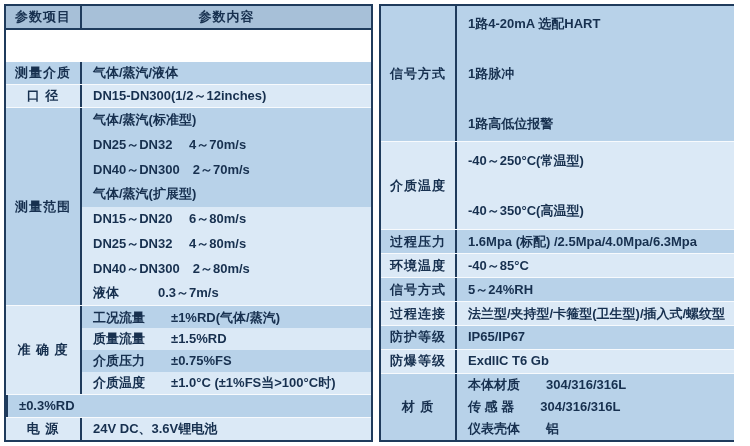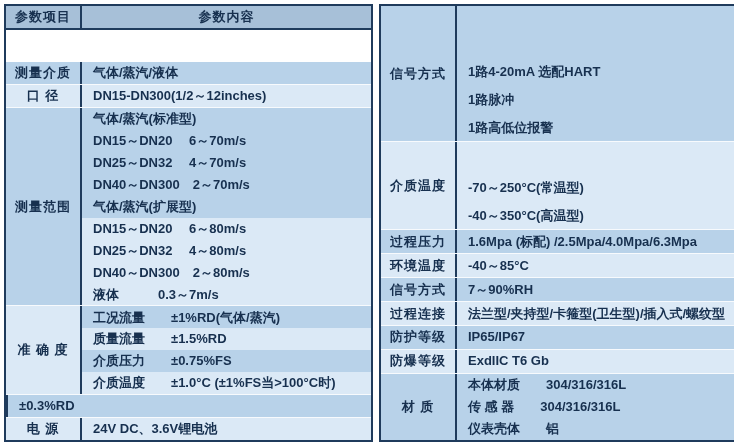--- a/index.html
+++ b/index.html
@@ -19,21 +19,21 @@
   .hdr{flex:0 0 24px;display:flex;background:var(--header_bg);border-bottom:2px solid var(--border);}
   .hcell{display:flex;align-items:center;justify-content:center;letter-spacing:1px;}
   .hl{flex:0 0 74px;}
   .hc{flex:1;border-left:2px solid var(--border);}
   .grp{display:flex;flex-basis:0;min-height:0;}
   .grp + .grp{border-top:1px solid var(--separator);}
   .hdr + .grp{border-top:none;margin-top:32px;}
   .lbl{flex:0 0 74px;display:flex;align-items:center;justify-content:center;letter-spacing:1px;text-align:center;}
   .cnt{flex:1;border-left:2px solid var(--border);display:flex;flex-direction:column;min-width:0;}
   .ln{flex:1;display:flex;align-items:center;padding:6px 11px;white-space:pre;overflow:hidden;}
-  .cnt.pack{justify-content:flex-end;}
+  .cnt.pack{justify-content:center;gap:22px;}
   .cnt.pack .ln{flex:0 0 auto;padding:4.5px 11px;line-height:19px;}
   .fg1{flex-grow:1}.fg4{flex-grow:4}.fg9{flex-grow:9}
   .fg29{flex-grow:2.9}.fg38{flex-grow:3.8}.fg59{flex-grow:5.9}
   .bg-m{background:var(--row_medium);}
   .bg-l{background:var(--row_light);}
 </style>
 </head>
 <body>
 
 <div class="stage">
@@ -55,21 +55,20 @@
       <div class="lbl bg-l">口 径</div>
       <div class="cnt">
         <div class="ln bg-l">DN15-DN300(1/2～12inches)</div>
       </div>
     </div>
 
     <div class="grp fg9">
       <div class="lbl bg-m">测量范围</div>
       <div class="cnt">
         <div class="ln bg-m">气体/蒸汽(标准型)</div>
-        <div class="ln bg-m">DN15～DN20　 6～70m/s</div>
         <div class="ln bg-m">DN25～DN32　 4～70m/s</div>
         <div class="ln bg-m">DN40～DN300　2～70m/s</div>
         <div class="ln bg-m">气体/蒸汽(扩展型)</div>
         <div class="ln bg-l">DN15～DN20　 6～80m/s</div>
         <div class="ln bg-l">DN25～DN32　 4～80m/s</div>
         <div class="ln bg-l">DN40～DN300　2～80m/s</div>
         <div class="ln bg-l">液体　　　0.3～7m/s</div>
       </div>
     </div>
 
@@ -104,21 +103,21 @@
       <div class="cnt pack bg-m">
         <div class="ln">1路4-20mA 选配HART</div>
         <div class="ln">1路脉冲</div>
         <div class="ln">1路高低位报警</div>
       </div>
     </div>
 
     <div class="grp fg38">
       <div class="lbl bg-l">介质温度</div>
       <div class="cnt pack bg-l">
-        <div class="ln">-70～250°C(常温型)</div>
+        <div class="ln">-40～250°C(常温型)</div>
         <div class="ln">-40～350°C(高温型)</div>
       </div>
     </div>
 
     <div class="grp fg1">
       <div class="lbl bg-m">过程压力</div>
       <div class="cnt">
         <div class="ln bg-m">1.6Mpa (标配) /2.5Mpa/4.0Mpa/6.3Mpa</div>
       </div>
     </div>
@@ -126,21 +125,21 @@
     <div class="grp fg1">
       <div class="lbl bg-l">环境温度</div>
       <div class="cnt">
         <div class="ln bg-l">-40～85°C</div>
       </div>
     </div>
 
     <div class="grp fg1">
       <div class="lbl bg-m">信号方式</div>
       <div class="cnt">
-        <div class="ln bg-m">7～90%RH</div>
+        <div class="ln bg-m">5～24%RH</div>
       </div>
     </div>
 
     <div class="grp fg1">
       <div class="lbl bg-l">过程连接</div>
       <div class="cnt">
         <div class="ln bg-l">法兰型/夹持型/卡箍型(卫生型)/插入式/螺纹型</div>
       </div>
     </div>
 

